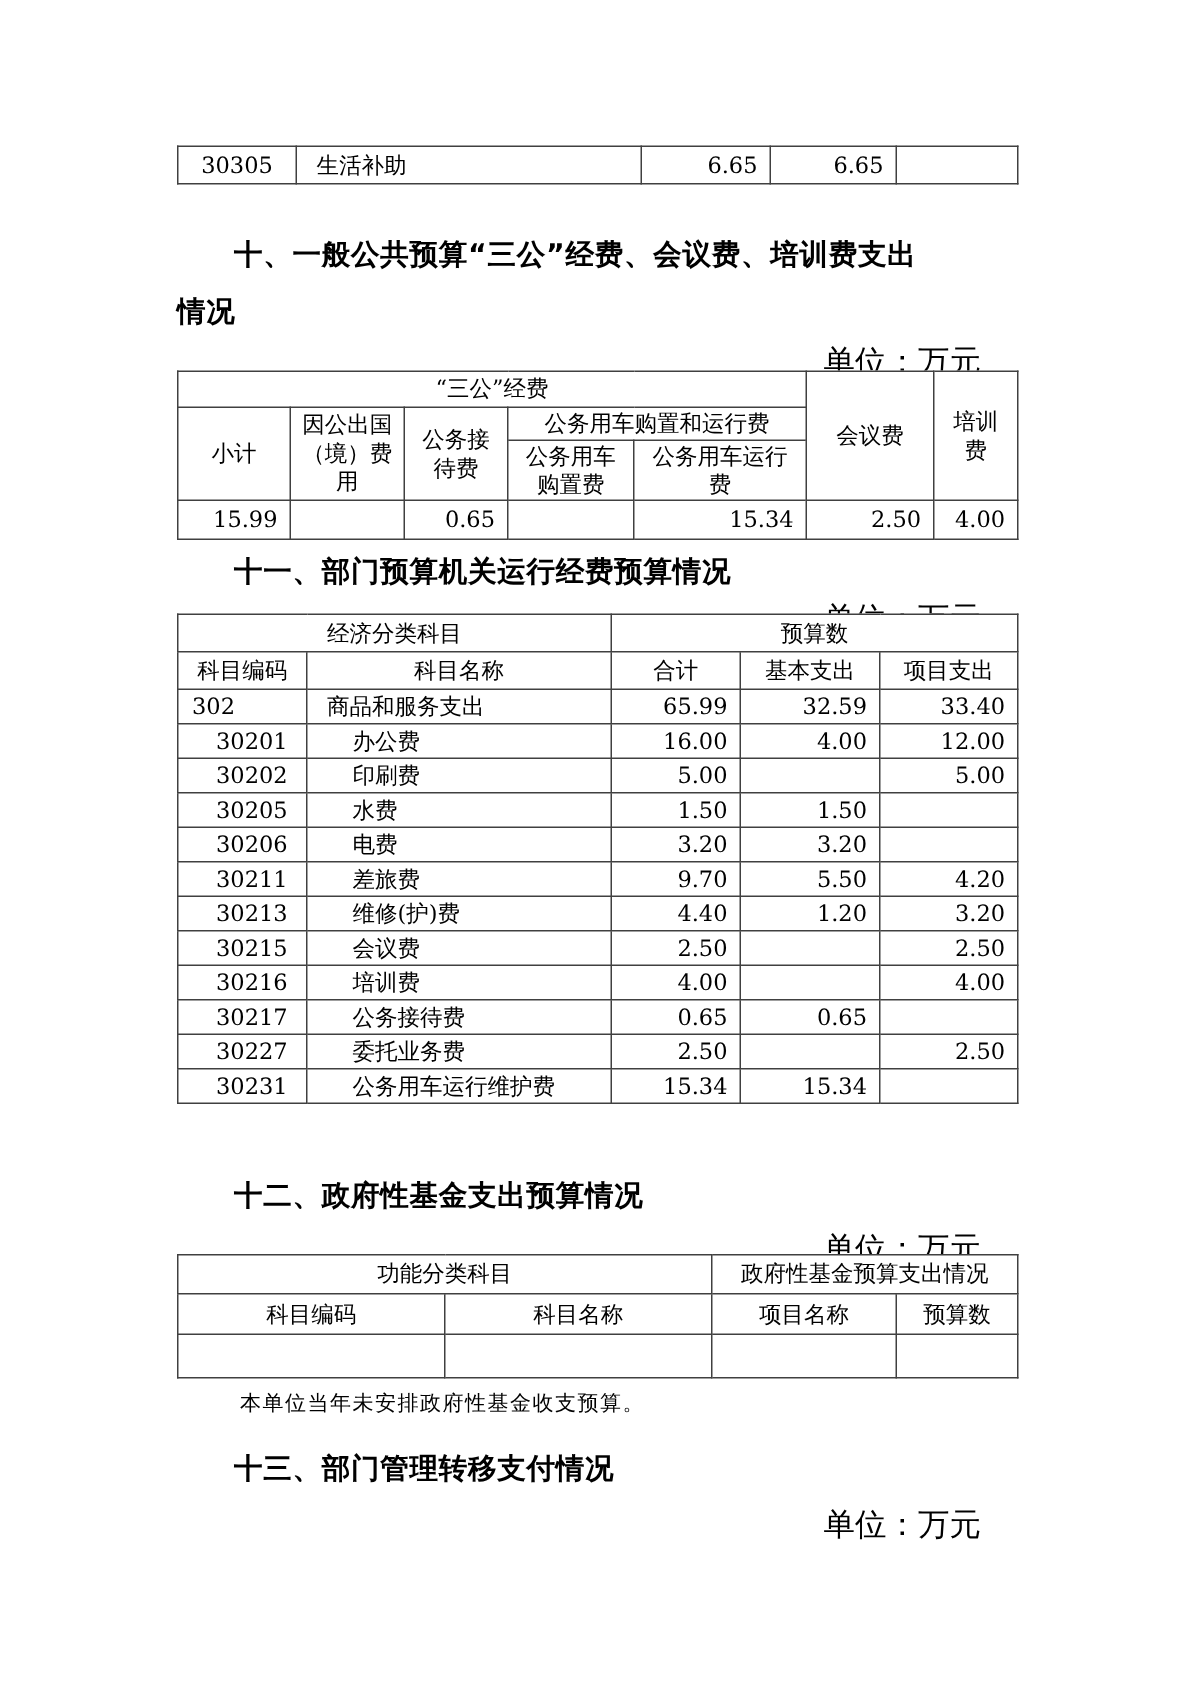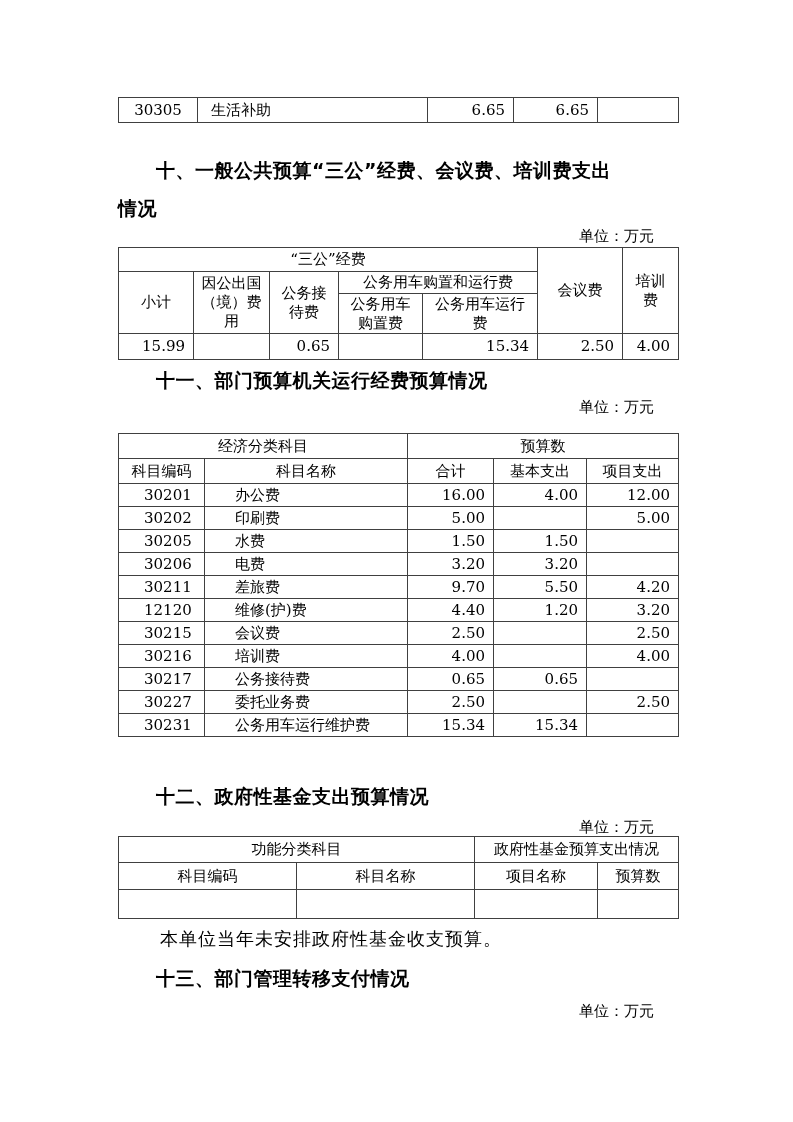--- a/index.html
+++ b/index.html
@@ -12,22 +12,22 @@
   .num{text-align:right;padding-right:8px;}
   .nm{text-align:left;padding-left:13px;}
   .code{text-align:left;padding-left:9px;}
   .sub-code{padding-left:25px;}
   .sub-nm{padding-left:30px;}
   .heading{position:absolute;left:118px;width:560px;
            font-family:"DejaVu Sans","Liberation Sans",sans-serif;
            font-weight:bold;font-size:19px;letter-spacing:0.5px;}
   .heading.wrap2{width:512px;line-height:38px;}
   .indent2{text-indent:38px;}
-  .unit{position:absolute;left:118px;width:536px;text-align:right;font-size:15px;}
-  .note{position:absolute;left:118px;width:580px;font-size:18px;letter-spacing:1px;
+  .unit{position:absolute;left:118px;width:536px;text-align:right;font-size:21px;}
+  .note{position:absolute;left:118px;width:580px;font-size:14px;letter-spacing:1px;
         text-indent:42px;}
   .t9 td{height:24px;}
 </style>
 </head>
 <body>
 
 <div class="page">
 
   <table class="t9" style="top:97px;width:560px;padding-left:16px;">
     <colgroup>
@@ -85,41 +85,48 @@
       <td class="num">15.34</td>
       <td class="num">2.50</td>
       <td class="num">4.00</td>
     </tr>
   </tbody>
     </table>
 
   <div class="heading indent2" style="top:368px;">十一、部门预算机关运行经费预算情况</div>
   <div class="unit" style="top:398px;">单位：万元</div>
 
-  <table style="top:433px;width:560px;">
+  <table style="top:409px;width:560px;">
     <colgroup>
         <col style="width:86px">
         <col style="width:203px">
         <col style="width:86px">
         <col style="width:93px">
         <col style="width:92px">
       </colgroup>
     <tbody>
         <tr style="height:25px;">
       <td class="ctr" colspan="2">经济分类科目</td>
       <td class="ctr" colspan="3">预算数</td>
     </tr>
     <tr style="height:25px;">
       <td class="ctr">科目编码</td>
       <td class="ctr">科目名称</td>
       <td class="ctr">合计</td>
       <td class="ctr">基本支出</td>
       <td class="ctr">项目支出</td>
     </tr>
     <tr style="height:23px;">
+      <td class="code">302</td>
+      <td class="nm">商品和服务支出</td>
+      <td class="num">65.99</td>
+      <td class="num">32.59</td>
+      <td class="num">33.40</td>
+    </tr>
+    <tr style="height:23px;">
       <td class="code sub-code">30201</td>
       <td class="nm sub-nm">办公费</td>
       <td class="num">16.00</td>
       <td class="num">4.00</td>
       <td class="num">12.00</td>
     </tr>
     <tr style="height:23px;">
       <td class="code sub-code">30202</td>
       <td class="nm sub-nm">印刷费</td>
       <td class="num">5.00</td>
@@ -141,21 +148,21 @@
       <td class="num"></td>
     </tr>
     <tr style="height:23px;">
       <td class="code sub-code">30211</td>
       <td class="nm sub-nm">差旅费</td>
       <td class="num">9.70</td>
       <td class="num">5.50</td>
       <td class="num">4.20</td>
     </tr>
     <tr style="height:23px;">
-      <td class="code sub-code">12120</td>
+      <td class="code sub-code">30213</td>
       <td class="nm sub-nm">维修(护)费</td>
       <td class="num">4.40</td>
       <td class="num">1.20</td>
       <td class="num">3.20</td>
     </tr>
     <tr style="height:23px;">
       <td class="code sub-code">30215</td>
       <td class="nm sub-nm">会议费</td>
       <td class="num">2.50</td>
       <td class="num"></td>

